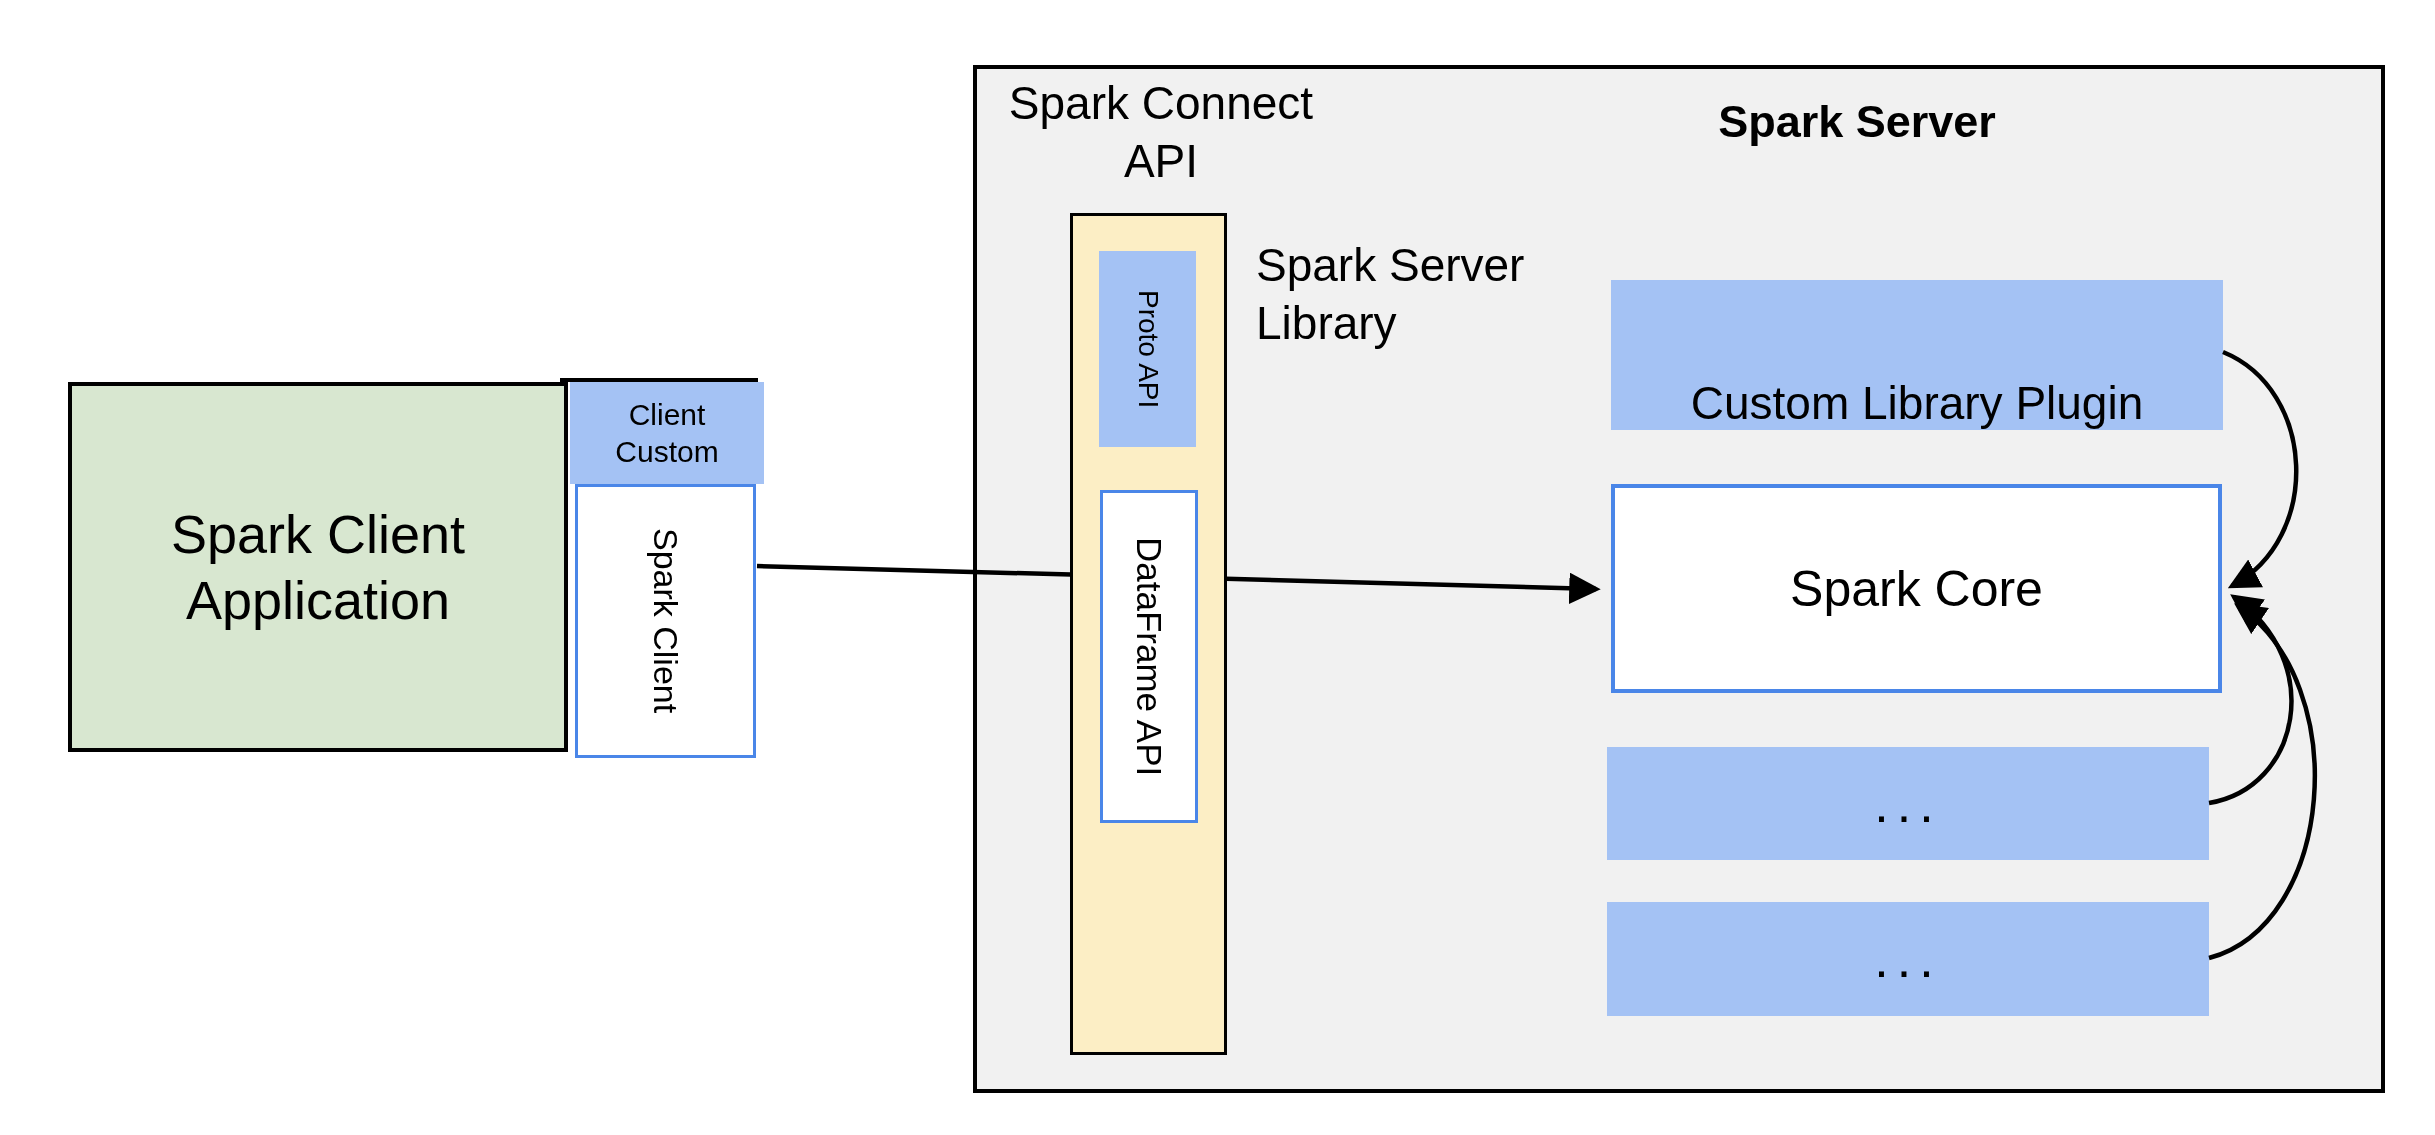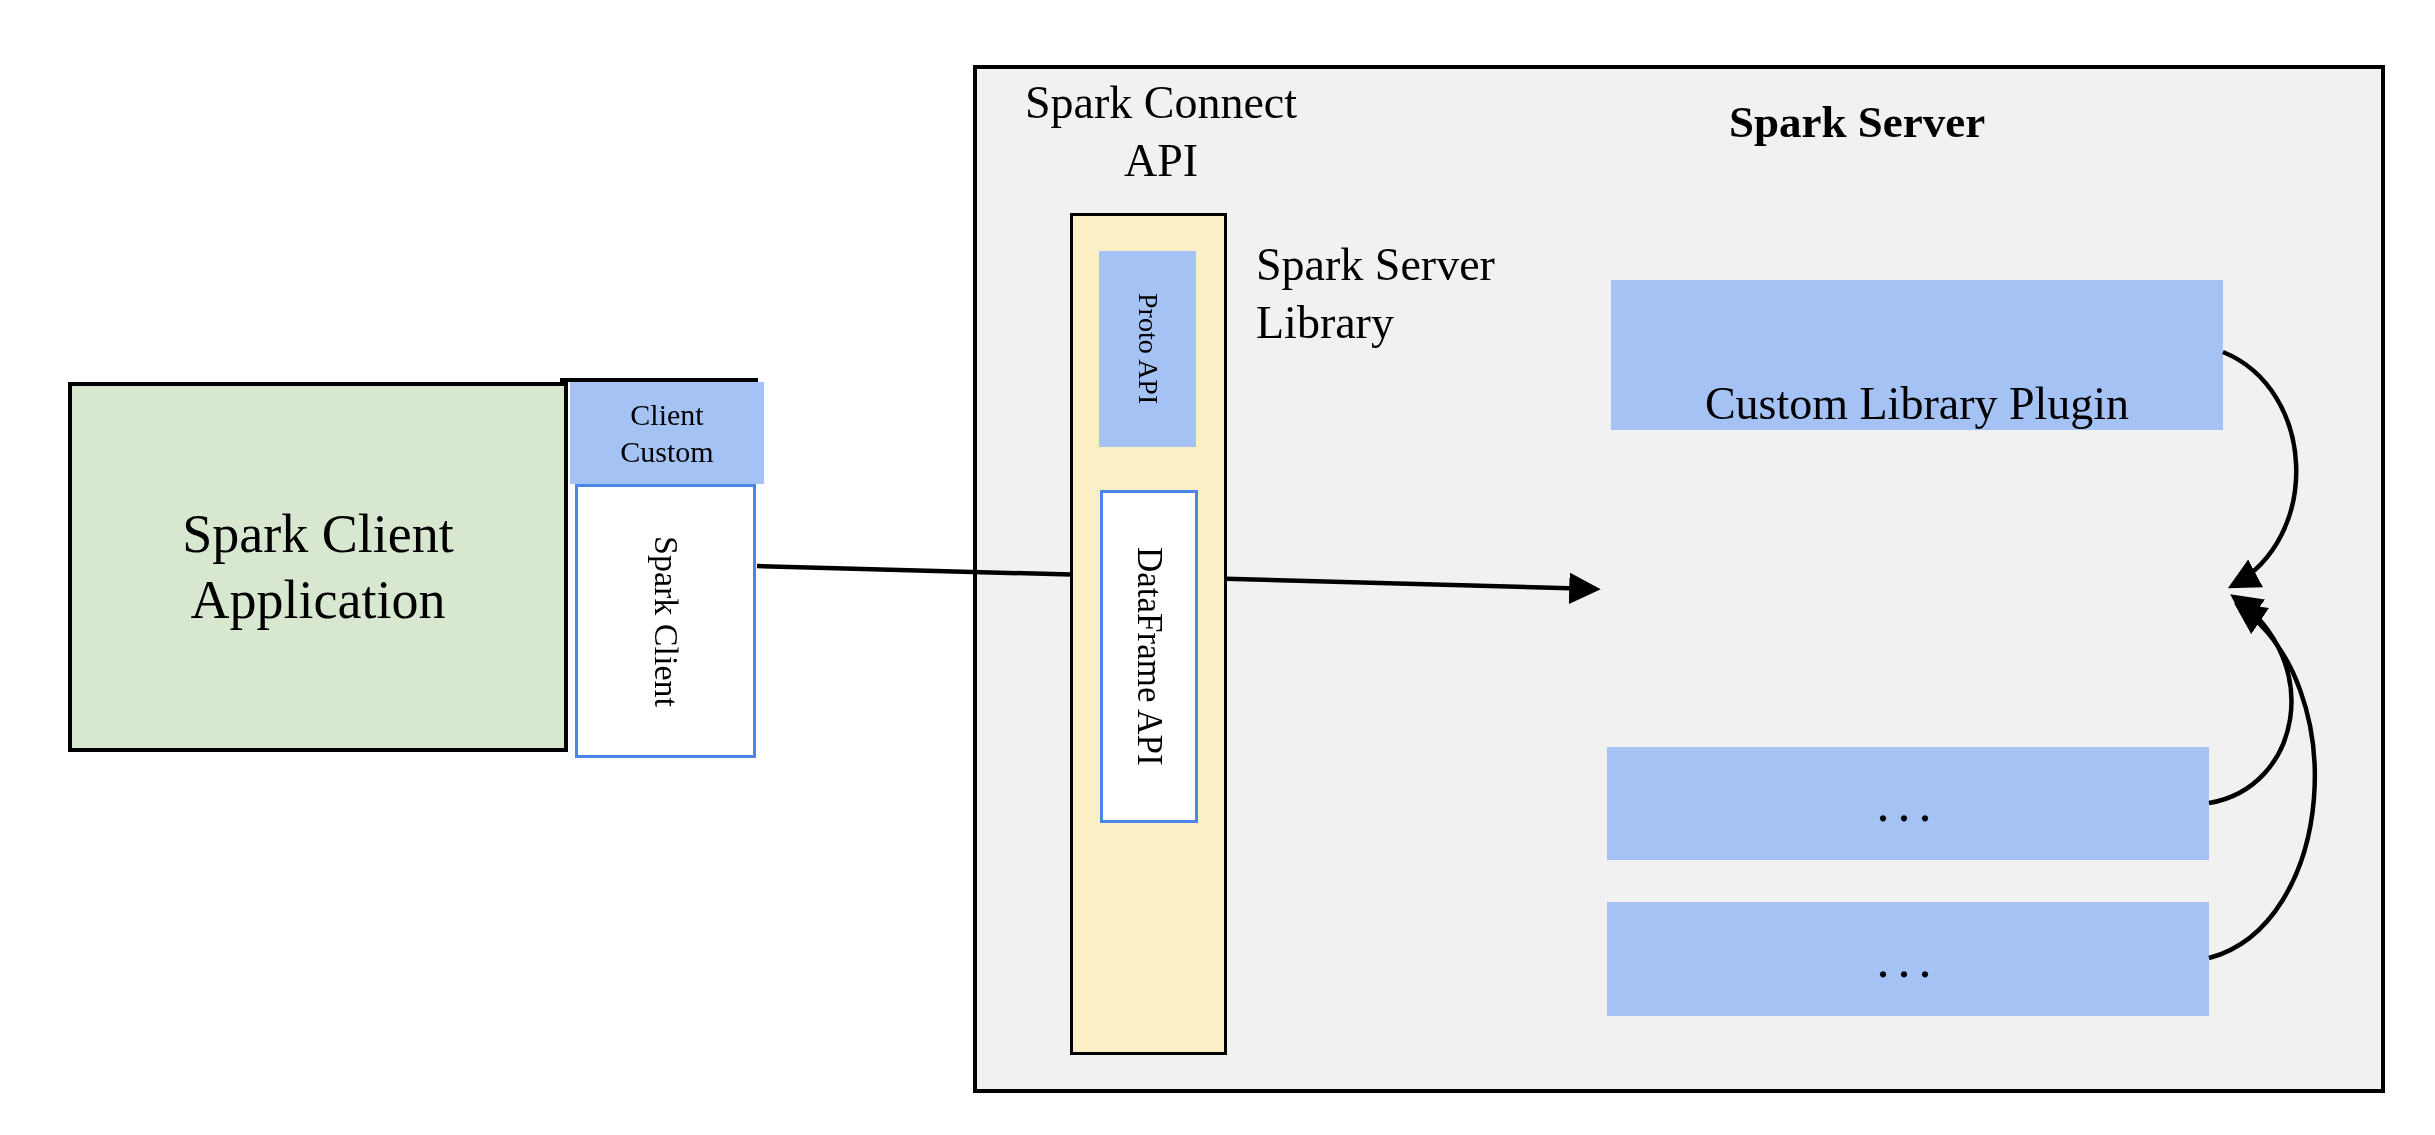--- a/index.html
+++ b/index.html
@@ -1,21 +1,21 @@
 <!DOCTYPE html>
 <html><head>
 <meta charset="utf-8">
 <style>
   html, body { margin: 0; padding: 0; background: #ffffff; }
   .canvas {
     position: relative;
     width: 2435px;
     height: 1135px;
     background: #ffffff;
-    font-family: Liberation Serif, serif;
+    font-family: Liberation Sans, sans-serif;
     color: #000000;
     overflow: hidden;
   }
   .abs { position: absolute; box-sizing: border-box; }
   .flexc { display: flex; align-items: center; justify-content: center; text-align: center; }
 
   
   .green-box {
     left: 68px; top: 382px; width: 500px; height: 370px;
     background: #d8e7d0; border: 4px solid #000000;
@@ -106,20 +106,23 @@
 
   <div class="abs server-library-label">
     <span class="line2">Spark Server</span>
     <span class="line2">Library</span>
   </div>
 
   <div class="abs flexc plugin-box">
     <span>Custom Library Plugin</span>
   </div>
 
+  <div class="abs flexc core-box">
+    <span>Spark Core</span>
+  </div>
 
   <div class="abs flexc dots-box-1">
     <span>...</span>
   </div>
 
   <div class="abs flexc dots-box-2">
     <span>...</span>
   </div>
 
   <svg class="abs arrow-layer" viewBox="0 0 2435 1135" xmlns="http://www.w3.org/2000/svg">

